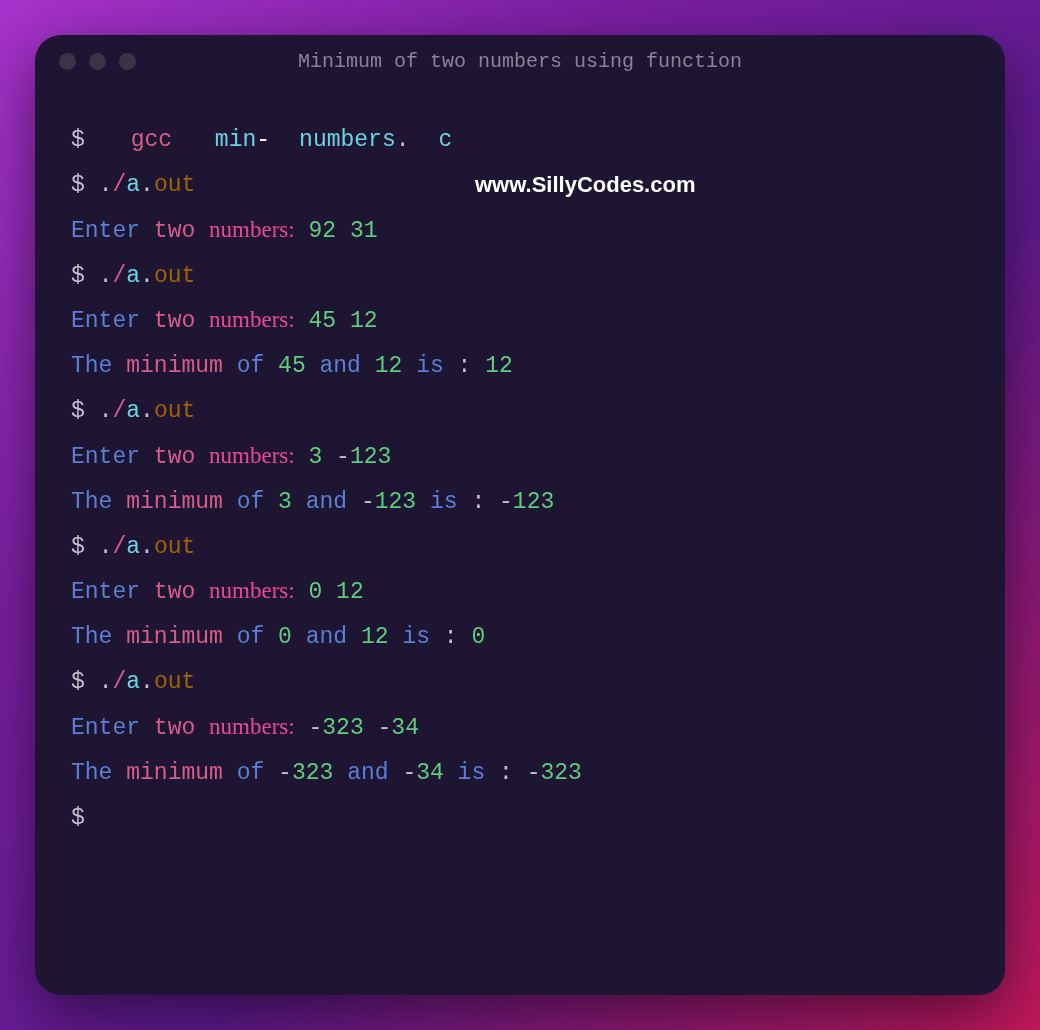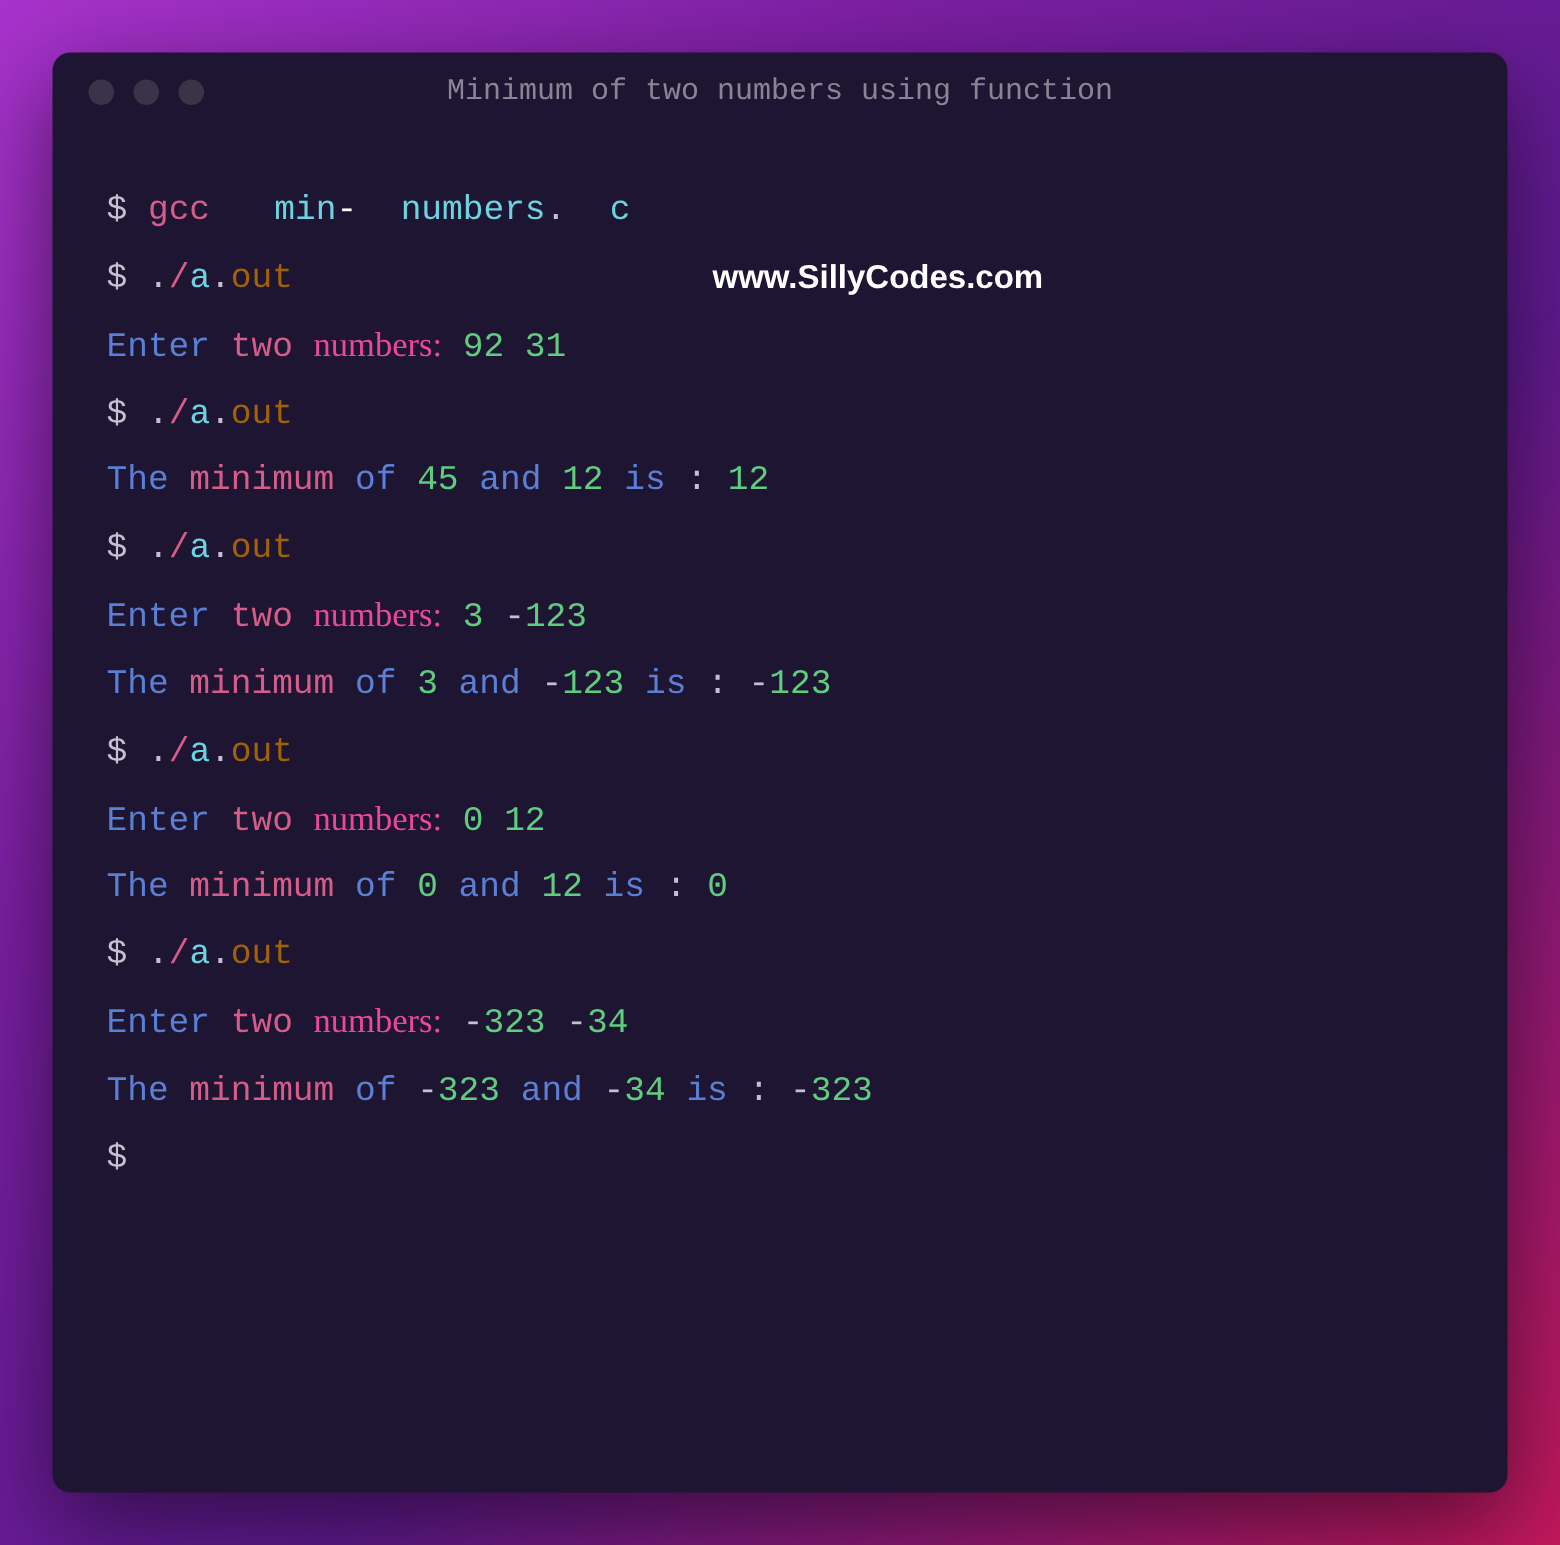--- a/index.html
+++ b/index.html
@@ -15,21 +15,21 @@
       display: flex;
       align-items: center;
       justify-content: center;
       font-family: "Menlo", "Monaco", "Consolas", "Courier New", monospace;
     }
     
     .terminal-window {
       width: 970px;
       height: 960px;
       background: #1e1533;
-      border-radius: 12px;
+      border-radius: 26px;
       box-shadow: 0 20px 60px rgba(0,0,0,0.5);
       overflow: hidden;
       position: relative;
     }
     
     .title-bar {
       display: flex;
       align-items: center;
       padding: 18px 24px;
       position: relative;
@@ -72,21 +72,21 @@
       font-weight: bold;
       font-size: 22px;
       font-family: -apple-system, Arial, sans-serif;
     }
     
     .line {
       white-space: pre;
     }
     
     .prompt-dollar { color: #c5c0cf; }
-    .cmd-gcc { color: #d65d8a; }
+    .cmd-gcc { color: #d65d8a; margin-left: 32px; }
     .cmd-min { color: #6dd3e0; padding-left: 29px; }
     .cmd-white { color: #ffffff; }
     .cmd-dot { color: #c5c0cf; }
     .cmd-slash { color: #d65d8a; }
     .cmd-a { color: #6dd3e0; }
     .cmd-out { color: #a16207; }
     
     .kw-enter { color: #5b7fd4; }
     .kw-two { color: #d65d8a; }
     .kw-numbers { color: #ec4899; font-family: Liberation Serif, serif; }
@@ -114,20 +114,21 @@
 
   <div class="terminal-body">
     <div class="watermark">www.SillyCodes.com</div>
 
     <div class="line"><span class="prompt-dollar">$</span> <span class="cmd-gcc">gcc</span> <span class="cmd-min">min</span><span class="cmd-white">-</span><span class="cmd-min">numbers</span><span class="cmd-dot">.</span><span class="cmd-min">c</span></div>
 
     <div id="runs-container">
         <div class="line"><span class="prompt-dollar">$</span> <span class="cmd-dot">.</span><span class="cmd-slash">/</span><span class="cmd-a">a</span><span class="cmd-dot">.</span><span class="cmd-out">out</span></div>
         <div class="line"><span class="kw-enter">Enter</span> <span class="kw-two">two</span> <span class="kw-numbers">numbers:</span> <span class="num">92</span> <span class="num">31</span></div>
         <div class="line"><span class="prompt-dollar">$</span> <span class="cmd-dot">.</span><span class="cmd-slash">/</span><span class="cmd-a">a</span><span class="cmd-dot">.</span><span class="cmd-out">out</span></div>
+        <div class="line"><span class="kw-enter">Enter</span> <span class="kw-two">two</span> <span class="kw-numbers">numbers:</span> <span class="num">45</span> <span class="num">12</span></div>
         <div class="line"><span class="kw-the">The</span> <span class="kw-minimum">minimum</span> <span class="kw-of">of</span> <span class="num">45</span> <span class="kw-and">and</span> <span class="num">12</span> <span class="kw-is">is</span> <span class="kw-colon">:</span> <span class="num">12</span></div>
         <div class="line"><span class="prompt-dollar">$</span> <span class="cmd-dot">.</span><span class="cmd-slash">/</span><span class="cmd-a">a</span><span class="cmd-dot">.</span><span class="cmd-out">out</span></div>
         <div class="line"><span class="kw-enter">Enter</span> <span class="kw-two">two</span> <span class="kw-numbers">numbers:</span> <span class="num">3</span> <span class="dash">-</span><span class="num">123</span></div>
         <div class="line"><span class="kw-the">The</span> <span class="kw-minimum">minimum</span> <span class="kw-of">of</span> <span class="num">3</span> <span class="kw-and">and</span> <span class="dash">-</span><span class="num">123</span> <span class="kw-is">is</span> <span class="kw-colon">:</span> <span class="dash">-</span><span class="num">123</span></div>
         <div class="line"><span class="prompt-dollar">$</span> <span class="cmd-dot">.</span><span class="cmd-slash">/</span><span class="cmd-a">a</span><span class="cmd-dot">.</span><span class="cmd-out">out</span></div>
         <div class="line"><span class="kw-enter">Enter</span> <span class="kw-two">two</span> <span class="kw-numbers">numbers:</span> <span class="num">0</span> <span class="num">12</span></div>
         <div class="line"><span class="kw-the">The</span> <span class="kw-minimum">minimum</span> <span class="kw-of">of</span> <span class="num">0</span> <span class="kw-and">and</span> <span class="num">12</span> <span class="kw-is">is</span> <span class="kw-colon">:</span> <span class="num">0</span></div>
         <div class="line"><span class="prompt-dollar">$</span> <span class="cmd-dot">.</span><span class="cmd-slash">/</span><span class="cmd-a">a</span><span class="cmd-dot">.</span><span class="cmd-out">out</span></div>
         <div class="line"><span class="kw-enter">Enter</span> <span class="kw-two">two</span> <span class="kw-numbers">numbers:</span> <span class="dash">-</span><span class="num">323</span> <span class="dash">-</span><span class="num">34</span></div>
         <div class="line"><span class="kw-the">The</span> <span class="kw-minimum">minimum</span> <span class="kw-of">of</span> <span class="dash">-</span><span class="num">323</span> <span class="kw-and">and</span> <span class="dash">-</span><span class="num">34</span> <span class="kw-is">is</span> <span class="kw-colon">:</span> <span class="dash">-</span><span class="num">323</span></div>

